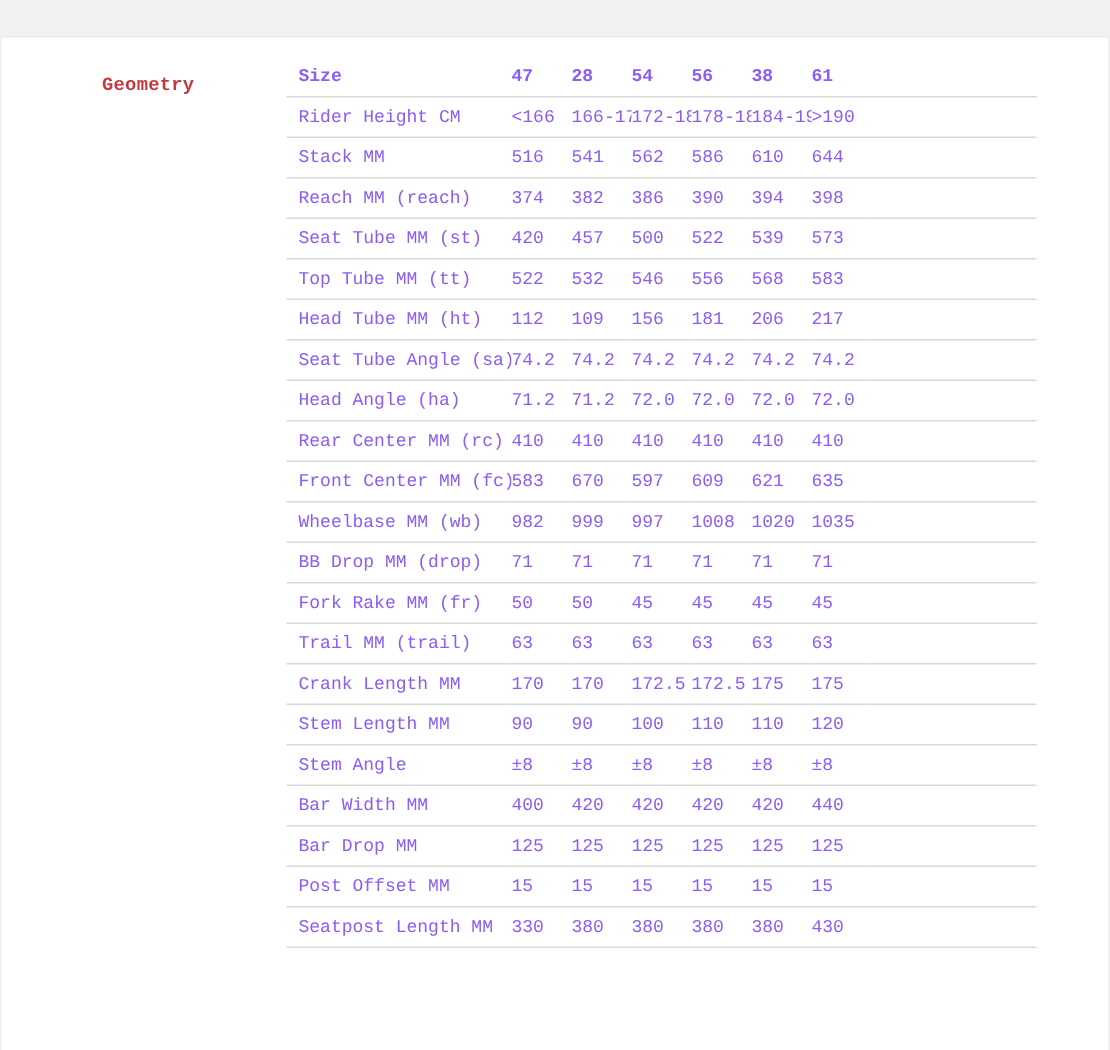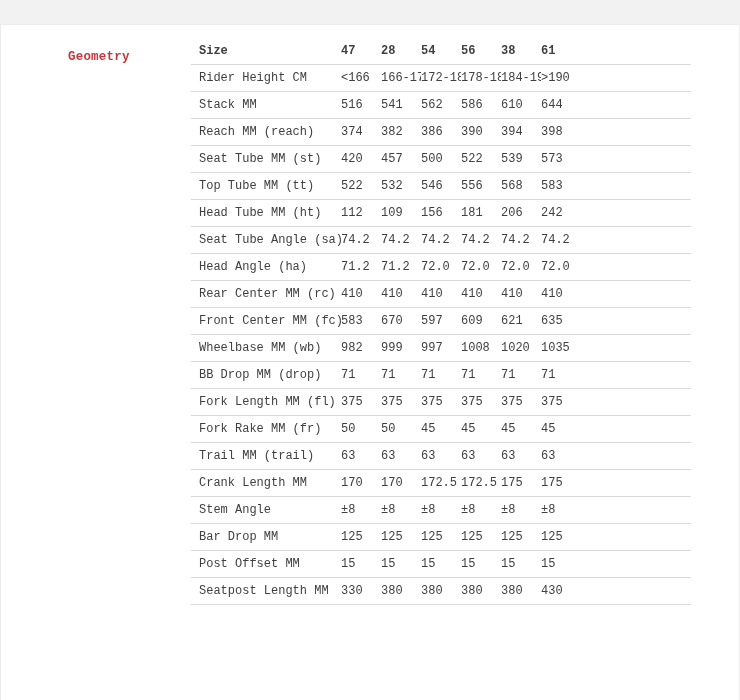--- a/index.html
+++ b/index.html
@@ -24,21 +24,21 @@
     letter-spacing: 0.2px;
   }
   table.geo {
     position: absolute;
     left: 190px;
     top: 13px;
     width: 500px;
     border-collapse: collapse;
     table-layout: fixed;
     font-size: 12px;
-    color: #404040;
+    color: #8b5cf6;
   }
   .geo th, .geo td {
     text-align: left;
     padding: 7px 0 7px 0;
     border-bottom: 1px solid #d8d8d8;
     font-weight: 400;
     line-height: 12px;
     white-space: nowrap;
     overflow: hidden;
   }
@@ -125,21 +125,21 @@
           <td class="col-val">583</td>
           <td class="col-fill"></td>
         </tr>
         <tr>
           <td class="col-label">Head Tube MM (ht)</td>
           <td class="col-val">112</td>
           <td class="col-val">109</td>
           <td class="col-val">156</td>
           <td class="col-val">181</td>
           <td class="col-val">206</td>
-          <td class="col-val">242</td>
+          <td class="col-val">217</td>
           <td class="col-fill"></td>
         </tr>
         <tr>
           <td class="col-label">Seat Tube Angle (sa)</td>
           <td class="col-val">74.2</td>
           <td class="col-val">74.2</td>
           <td class="col-val">74.2</td>
           <td class="col-val">74.2</td>
           <td class="col-val">74.2</td>
           <td class="col-val">74.2</td>
@@ -189,30 +189,20 @@
           <td class="col-label">BB Drop MM (drop)</td>
           <td class="col-val">71</td>
           <td class="col-val">71</td>
           <td class="col-val">71</td>
           <td class="col-val">71</td>
           <td class="col-val">71</td>
           <td class="col-val">71</td>
           <td class="col-fill"></td>
         </tr>
         <tr>
-          <td class="col-label">Fork Length MM (fl)</td>
-          <td class="col-val">375</td>
-          <td class="col-val">375</td>
-          <td class="col-val">375</td>
-          <td class="col-val">375</td>
-          <td class="col-val">375</td>
-          <td class="col-val">375</td>
-          <td class="col-fill"></td>
-        </tr>
-        <tr>
           <td class="col-label">Fork Rake MM (fr)</td>
           <td class="col-val">50</td>
           <td class="col-val">50</td>
           <td class="col-val">45</td>
           <td class="col-val">45</td>
           <td class="col-val">45</td>
           <td class="col-val">45</td>
           <td class="col-fill"></td>
         </tr>
         <tr>
@@ -229,27 +219,47 @@
           <td class="col-label">Crank Length MM</td>
           <td class="col-val">170</td>
           <td class="col-val">170</td>
           <td class="col-val">172.5</td>
           <td class="col-val">172.5</td>
           <td class="col-val">175</td>
           <td class="col-val">175</td>
           <td class="col-fill"></td>
         </tr>
         <tr>
+          <td class="col-label">Stem Length MM</td>
+          <td class="col-val">90</td>
+          <td class="col-val">90</td>
+          <td class="col-val">100</td>
+          <td class="col-val">110</td>
+          <td class="col-val">110</td>
+          <td class="col-val">120</td>
+          <td class="col-fill"></td>
+        </tr>
+        <tr>
           <td class="col-label">Stem Angle</td>
           <td class="col-val">±8</td>
           <td class="col-val">±8</td>
           <td class="col-val">±8</td>
           <td class="col-val">±8</td>
           <td class="col-val">±8</td>
           <td class="col-val">±8</td>
+          <td class="col-fill"></td>
+        </tr>
+        <tr>
+          <td class="col-label">Bar Width MM</td>
+          <td class="col-val">400</td>
+          <td class="col-val">420</td>
+          <td class="col-val">420</td>
+          <td class="col-val">420</td>
+          <td class="col-val">420</td>
+          <td class="col-val">440</td>
           <td class="col-fill"></td>
         </tr>
         <tr>
           <td class="col-label">Bar Drop MM</td>
           <td class="col-val">125</td>
           <td class="col-val">125</td>
           <td class="col-val">125</td>
           <td class="col-val">125</td>
           <td class="col-val">125</td>
           <td class="col-val">125</td>

